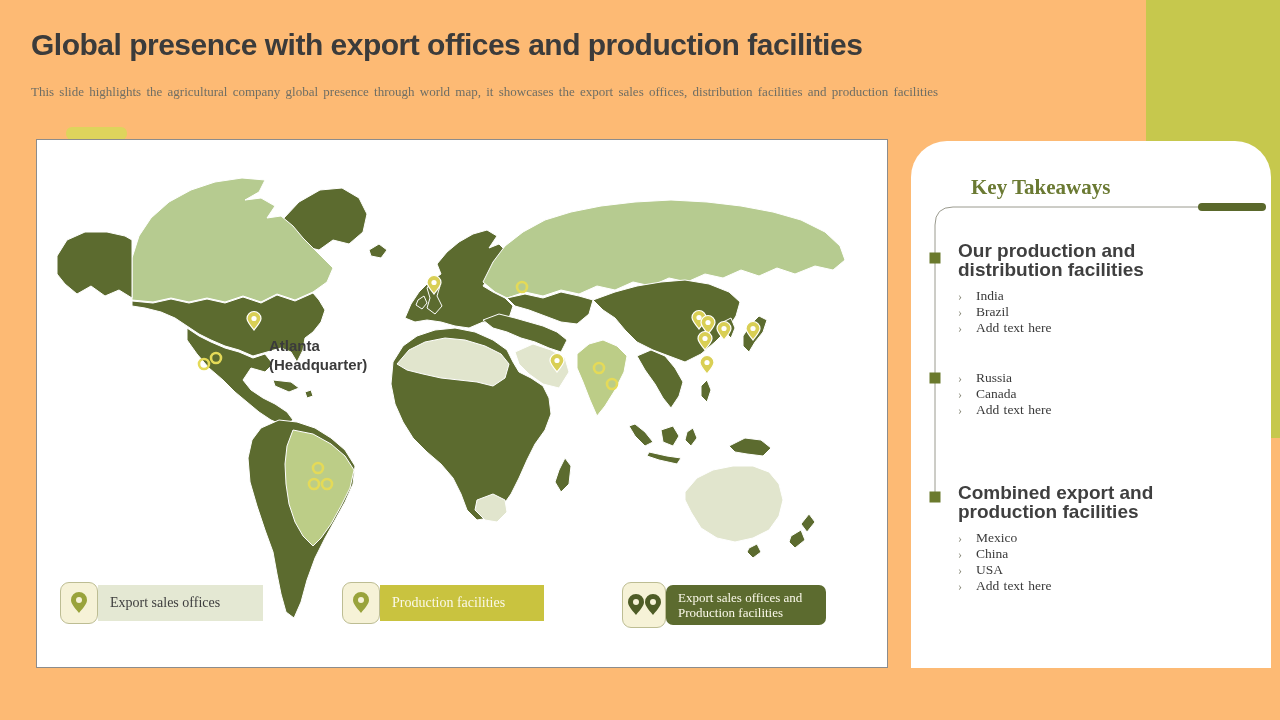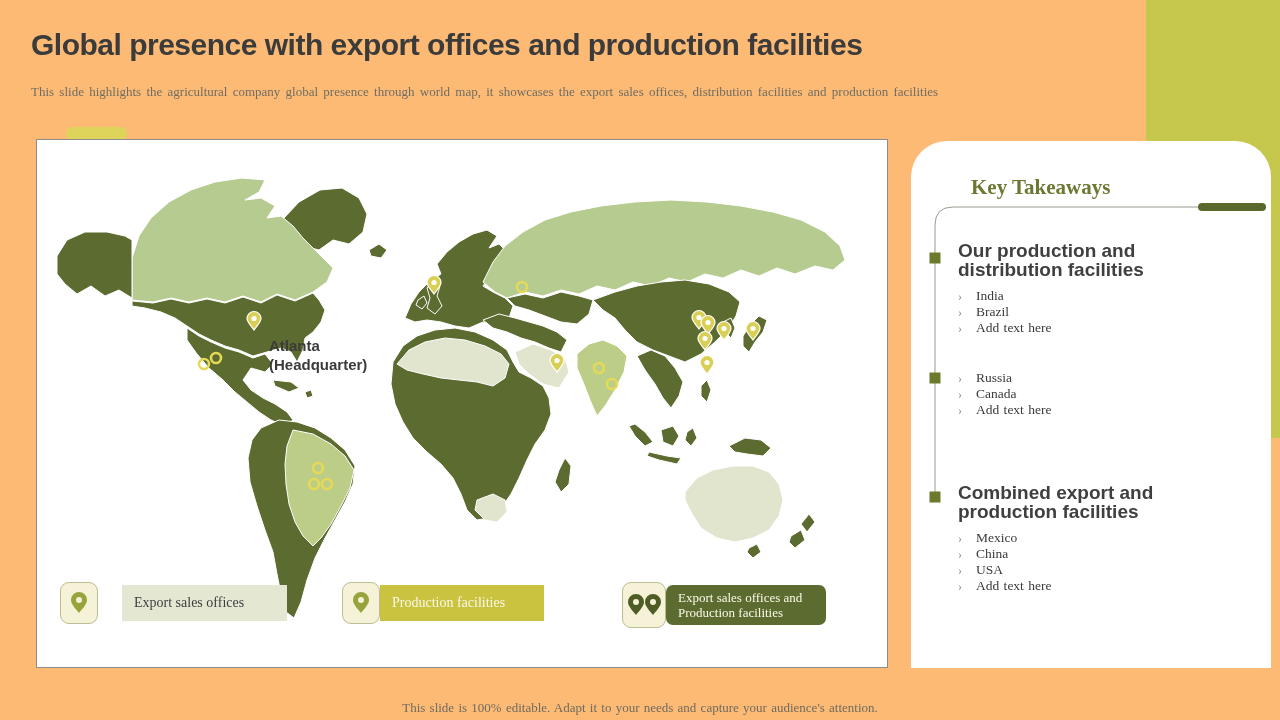--- a/index.html
+++ b/index.html
@@ -28,21 +28,21 @@
   .pinr{fill:none;stroke:#e4da58;stroke-width:2.6;}
   .hq-label{position:absolute;left:232px;top:196px;font-weight:bold;font-size:15px;line-height:19px;color:#3b3b3b;}
 
   
   .legend{position:absolute;top:582px;height:44px;}
   .legend .iconbox{position:absolute;left:0;top:0;width:38px;height:42px;background:#f6f2d7;
                    border:1px solid #bdbd93;border-radius:9px;box-sizing:border-box;
                    display:flex;align-items:center;justify-content:center;}
   .legend .bar{position:absolute;left:38px;top:3px;height:36px;display:flex;align-items:center;
                font-family:"Liberation Serif",serif;font-size:14px;padding:0 12px;box-sizing:border-box;}
-  .legend1{left:60px;} .legend1 .bar{width:165px;background:#e4e8d3;color:#3e3e3e;margin-left:24px;}
+  .legend1{left:60px;} .legend1 .bar{width:165px;background:#e4e8d3;color:#3e3e3e;}
   .legend2{left:342px;} .legend2 .bar{width:164px;background:#c9c33f;color:#fbf9ea;}
   .legend3{left:622px;} .legend3 .iconbox{width:44px;height:46px;}
   .legend3 .bar{left:44px;width:160px;height:40px;background:#5c6b2f;color:#fbf9ea;
                 font-size:13px;line-height:15px;border-radius:7px;}
 
   
   .panel{position:absolute;left:898px;top:141px;width:360px;height:527px;background:#ffffff;
          border-radius:36px 36px 0 0;margin-left:13px;}
   .kt-title{position:absolute;left:60px;top:34px;font-family:"Liberation Serif",serif;font-weight:bold;
             font-size:21px;color:#6b7a33;}
@@ -229,15 +229,14 @@
       <div class="kt-heading">Combined export and production facilities</div>
       <div class="kt-list">
         <div class="kt-item"><span class="chev">›</span><span>Mexico</span></div>
         <div class="kt-item"><span class="chev">›</span><span>China</span></div>
         <div class="kt-item"><span class="chev">›</span><span>USA</span></div>
         <div class="kt-item"><span class="chev">›</span><span>Add text here</span></div>
       </div>
     </div>
   </div>
 
-  <div class="footer">This slide is 100% editable. Adapt it to your needs and capture your audience's attention.</div>
 
 </div>
 
 </body></html>

